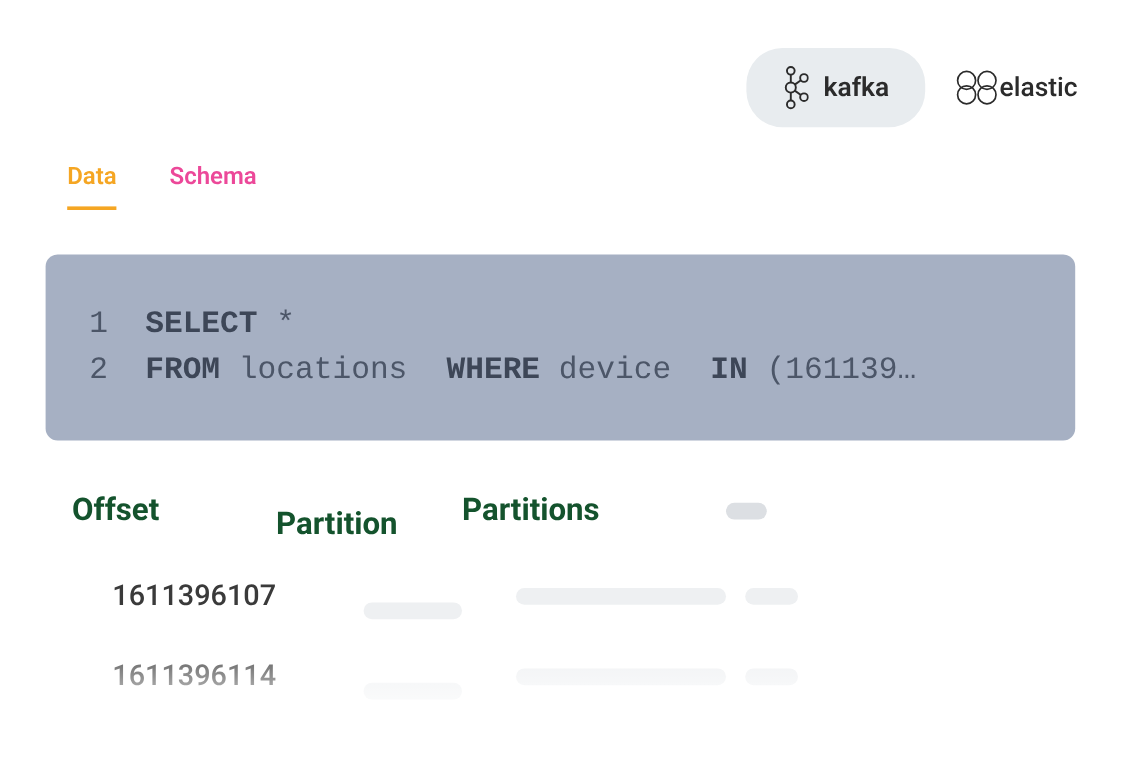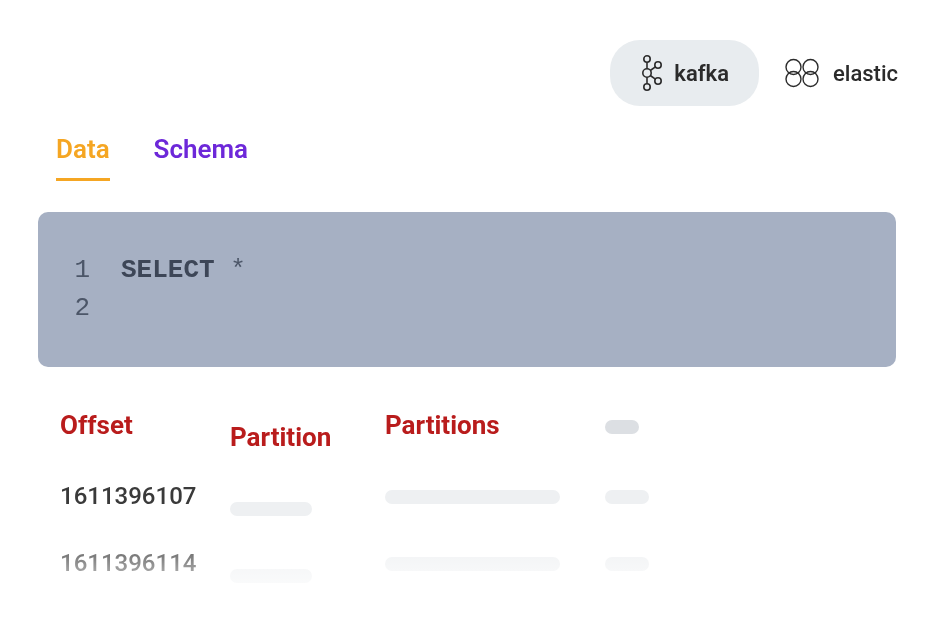--- a/index.html
+++ b/index.html
@@ -30,21 +30,20 @@
       background: #e8ecef;
       border-radius: 30px;
       padding: 14px 30px;
       font-size: 22px;
       font-weight: 600;
       color: #2b2b2b;
     }
     .elastic-btn {
       display: inline-flex;
       align-items: center;
-      gap: 12px;
       font-size: 22px;
       font-weight: 500;
       color: #2b2b2b;
       background: transparent;
     }
     .kafka-icon svg {
       width: 22px;
       height: 38px;
       display: block;
     }
@@ -52,26 +51,26 @@
       width: 38px;
       height: 38px;
       display: block;
     }
     .tabs {
       position: absolute;
       top: 134px;
       left: 56px;
       display: flex;
       gap: 44px;
-      font-size: 26px;
+      font-size: 20px;
       font-weight: 600;
     }
     .tab {
       padding-bottom: 14px;
-      color: #6d28d9;
+      color: #ec4899;
       cursor: pointer;
     }
     .tab.active {
       color: #f5a623;
       border-bottom: 3px solid #f5a623;
     }
     .code-block {
       position: absolute;
       top: 212px;
       left: 38px;
@@ -102,41 +101,42 @@
       position: absolute;
       top: 398px;
       left: 60px;
       right: 60px;
     }
     .thead {
       display: flex;
       align-items: center;
       font-size: 26px;
       font-weight: 700;
-      color: #b91c1c;
+      color: #14532d;
       margin-bottom: 18px;
     }
     .col-offset { width: 170px; }
     .col-partition { width: 155px; margin-top: 24px; }
     .col-timestamp { width: 220px; }
     .col-extra { width: 60px; }
     .header-pill {
       display: inline-block;
       width: 34px;
       height: 14px;
       background: #dcdfe3;
       border-radius: 10px;
     }
     .trow {
       display: flex;
       align-items: center;
       margin-bottom: 15px;
       font-size: 24px;
       color: #3a3a3a;
       font-weight: 500;
+      text-align: right;
     }
     .skel {
       display: inline-block;
       height: 14px;
       background: #eef0f2;
       border-radius: 10px;
     }
     .skel.partition { width: 82px; }
     .skel.timestamp { width: 175px; }
     .skel.extra { width: 44px; }
@@ -192,20 +192,23 @@
 
 <div class="code-block">
   <div class="code-line">
     <span class="lineno">1</span>
     <span>
       <span class="kw">SELECT</span><span> *</span>
     </span>
   </div>
   <div class="code-line">
     <span class="lineno">2</span>
+    <span>
+      <span class="kw">FROM</span><span> locations </span><span class="kw">WHERE</span><span> device </span><span class="kw">IN</span><span> (161139…</span>
+    </span>
   </div>
 </div>
 
 <div class="table-area">
   <div class="thead">
     <div class="col-offset">Offset</div>
     <div class="col-partition">Partition</div>
     <div class="col-timestamp">Partitions</div>
     <div class="col-extra"><span class="header-pill"></span></div>
   </div>

